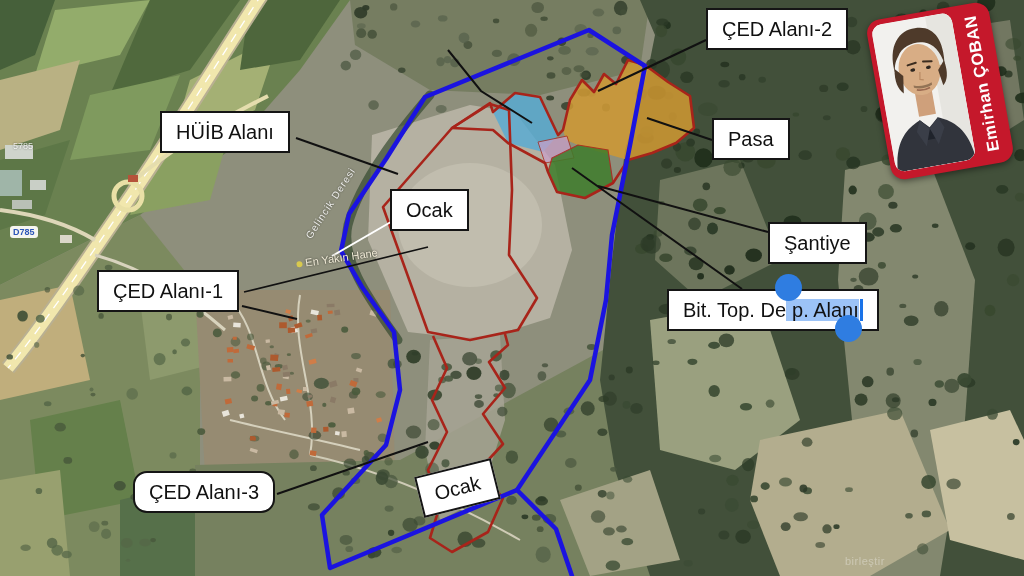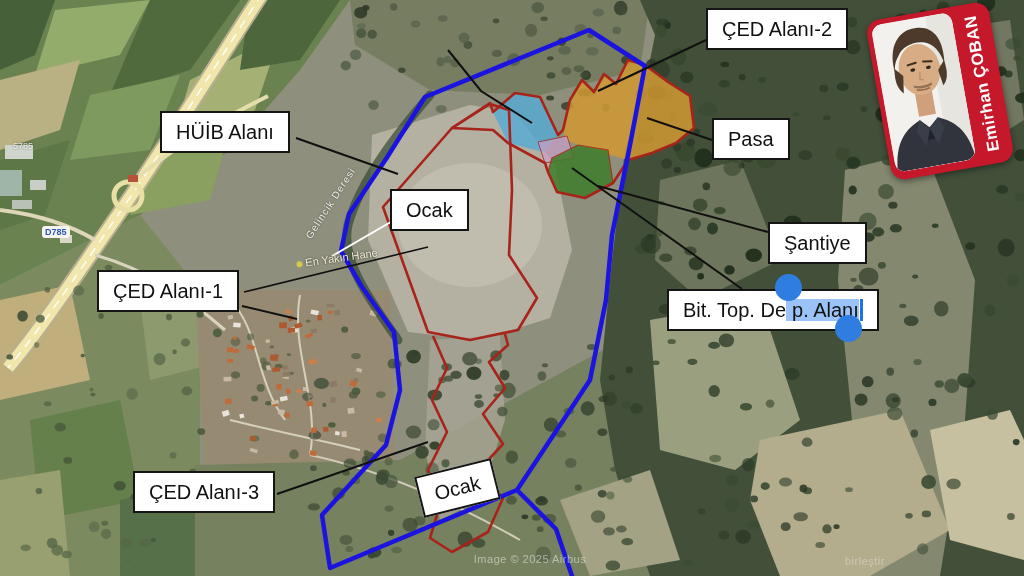--- a/index.html
+++ b/index.html
@@ -598,32 +598,31 @@
       <line class="leader" x1="742" y1="289" x2="572" y2="168"></line>
       <line class="leader" x1="242" y1="306" x2="297" y2="319"></line>
       <line class="leader" x1="277" y1="494" x2="428" y2="442"></line>
       <line class="leader-thin" x1="244" y1="292" x2="428" y2="247"></line>
       <line class="white-line" x1="332" y1="256" x2="396" y2="219"></line>
     </g>
   </svg>
 
   <div class="map-tiny" id="txt-creek" style="left:308px;top:232px;">Gelincik Deresi</div>
   <div class="map-tiny" id="txt-nearest" style="left:296px;top:252px;"><span class="dot"></span><span>En Yakın Hane</span></div>
-  <div id="road-shield" style="left:10px;top:226px;margin-left:32px;">D785</div>
+  <div id="road-shield" style="left:10px;top:226px;">D785</div>
   <div class="map-tiny" style="left:1px;top:141px;font-size:9px;opacity:.8;padding-left:12px;">5785</div>
-  <div class="wm" style="left:430px;top:553px;width:200px;text-align:center;">Image © 2025 Airbus</div>
   <div class="wm" id="wm-right" style="left:845px;top:555px;">birleştir</div>
 
   <div class="map-label" style="left:706px;top:8px;">ÇED Alanı-2</div>
   <div class="map-label" style="left:712px;top:118px;">Pasa</div>
   <div class="map-label" style="left:160px;top:111px;">HÜİB Alanı</div>
   <div class="map-label" style="left:390px;top:189px;">Ocak</div>
   <div class="map-label" style="left:768px;top:222px;">Şantiye</div>
   <div class="map-label" style="left:97px;top:270px;">ÇED Alanı-1</div>
-  <div class="map-label" style="left:133px;top:471px;">ÇED Alanı-3</div>
+  <div class="map-label" style="left:133px;top:471px;border-radius:14px;">ÇED Alanı-3</div>
   <div class="map-label" id="lbl-ocak-lower" style="left:418px;top:467px;">Ocak</div>
 
   <div class="map-label" style="left:667px;top:289px;">
     <span>Bit. Top. De</span><span class="sel-highlight">p. Alanı</span><span class="caret"></span>
   </div>
   <div class="sel-handle" style="left:775px;top:274px;"></div>
   <div class="sel-handle" style="left:835px;top:315px;"></div>
 
   <div id="badge">
     <div class="badge-card">

